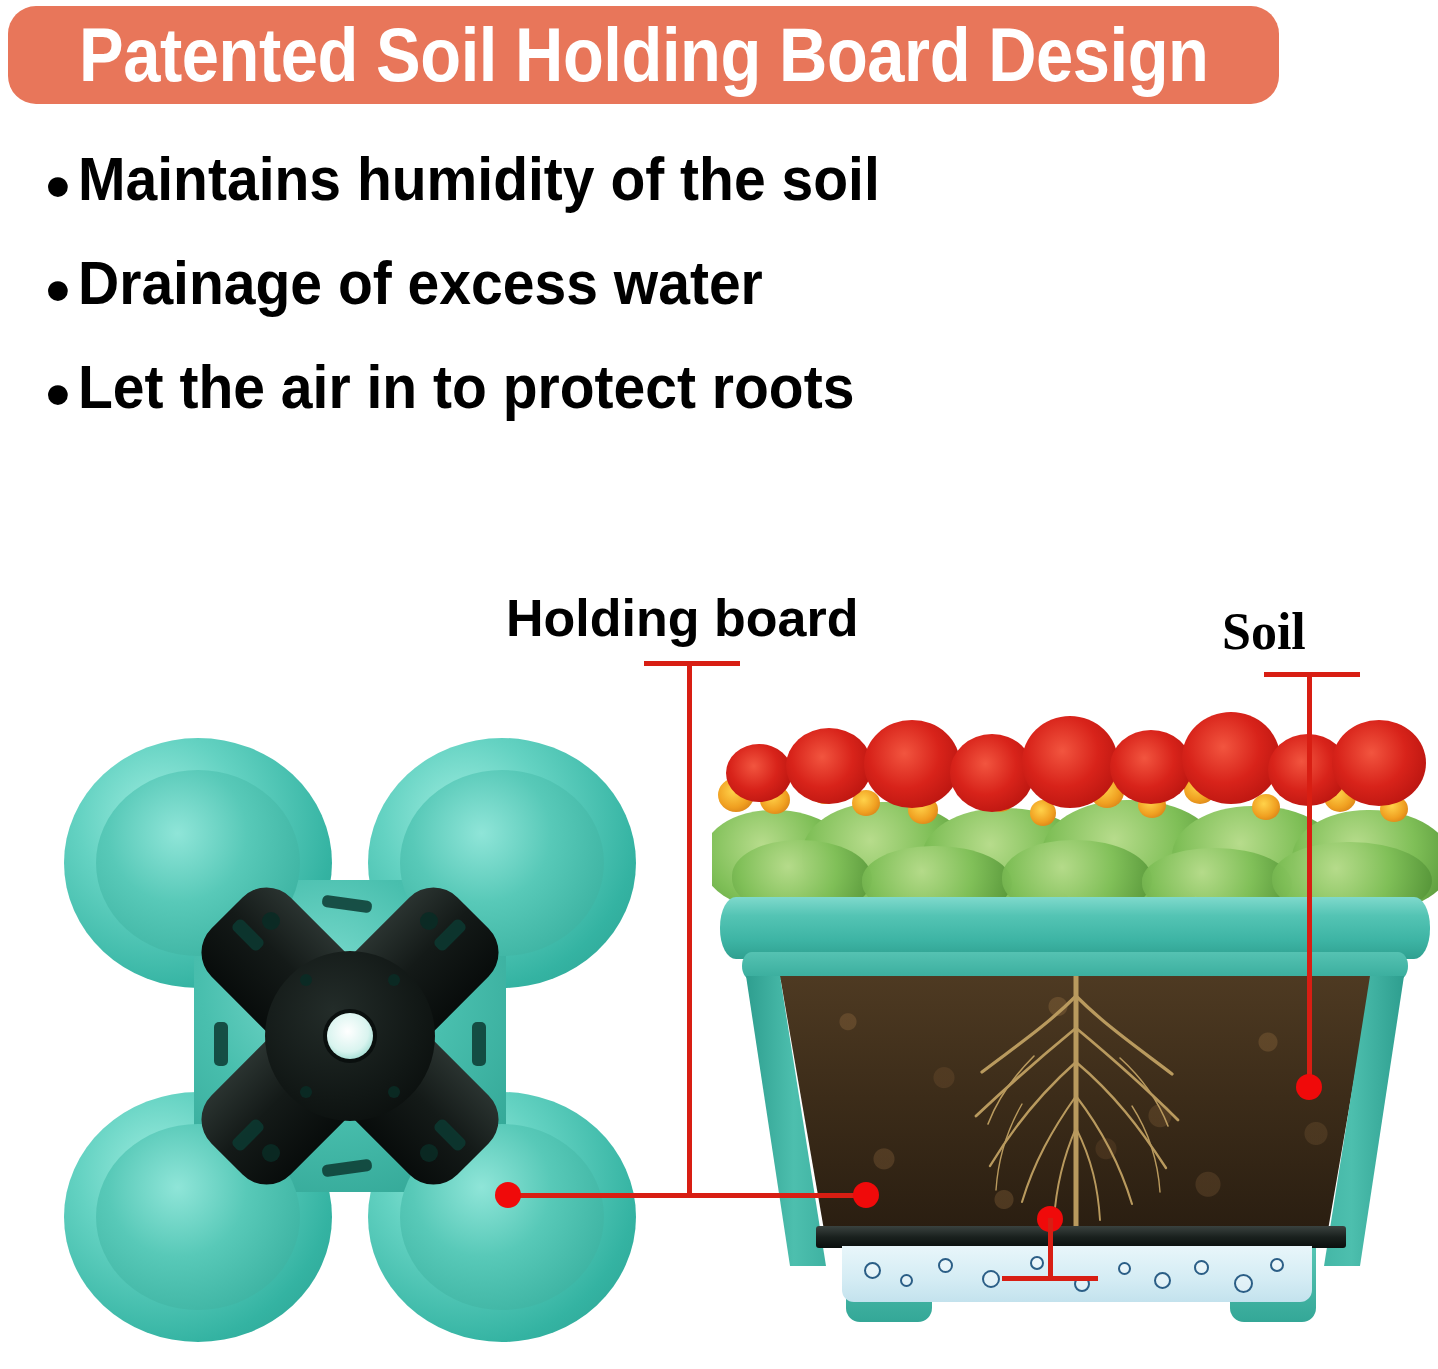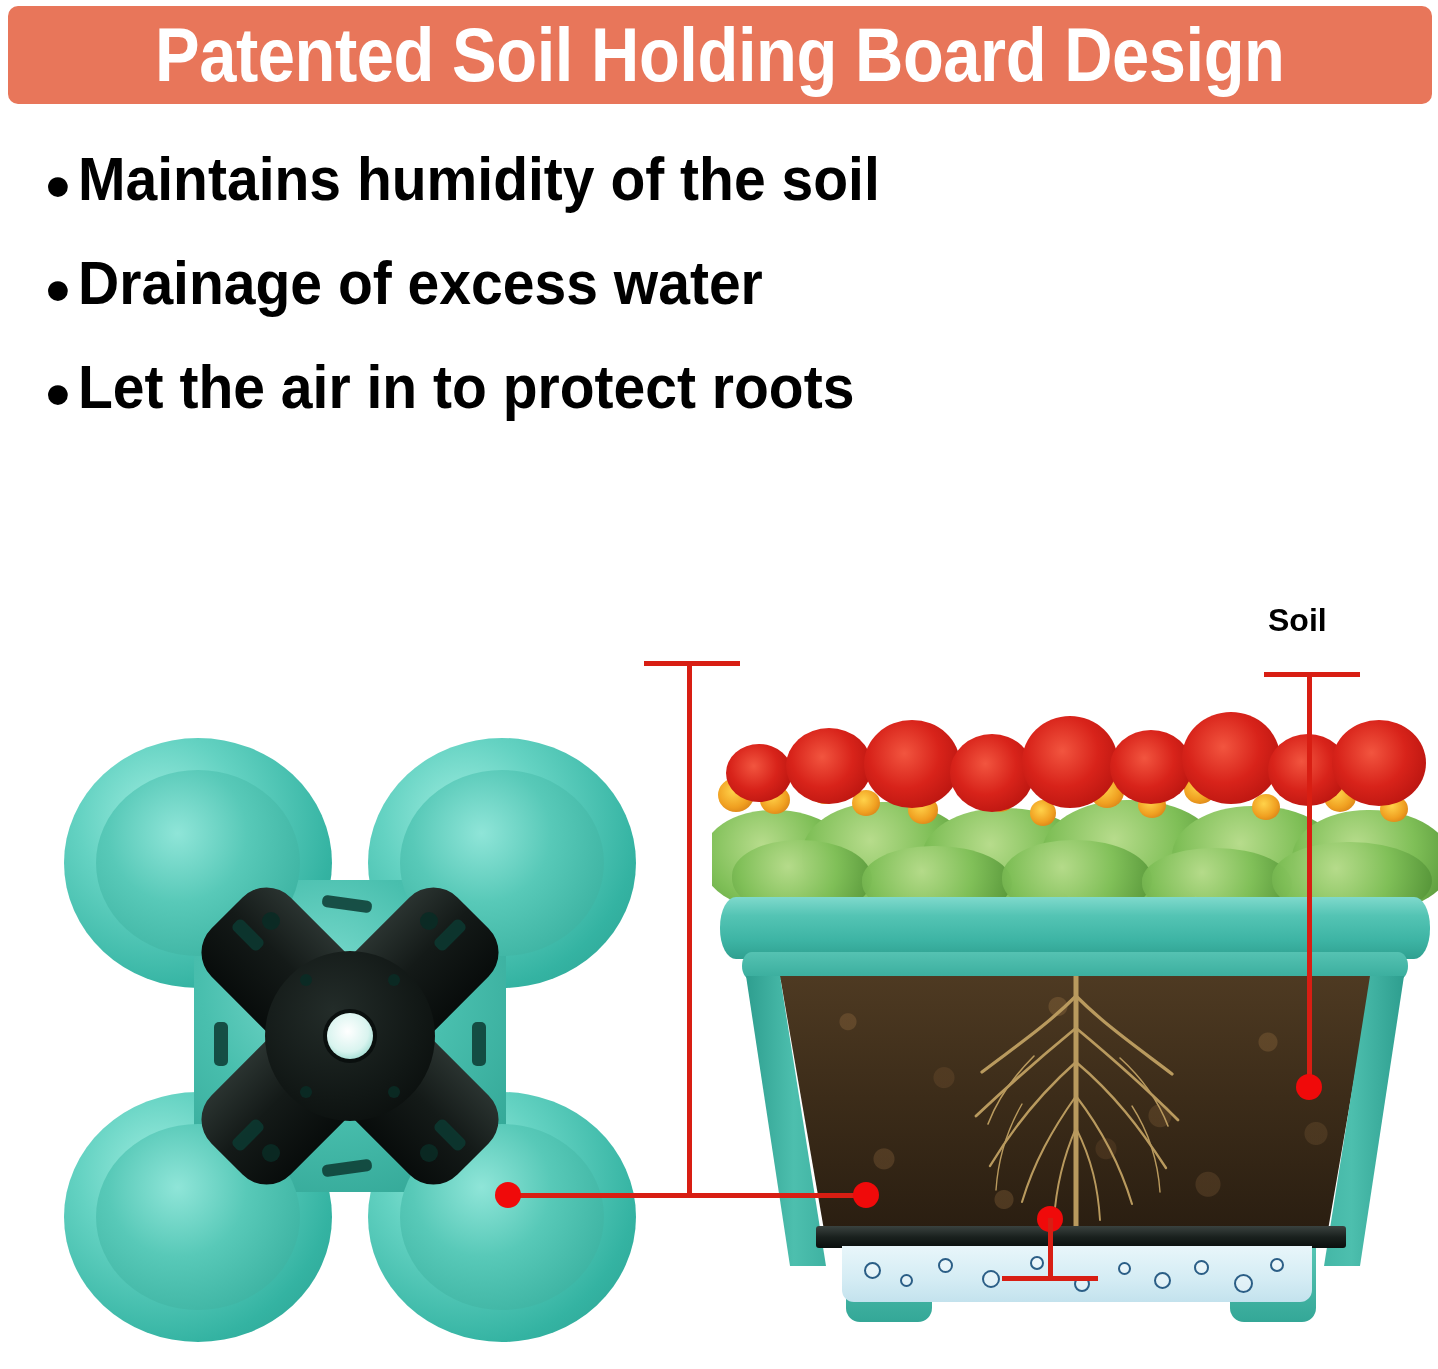--- a/index.html
+++ b/index.html
@@ -14,24 +14,24 @@
     overflow: hidden;
     font-family: "Liberation Sans", sans-serif;
     background: #ffffff;
   }
 
   
   #header-banner {
     position: absolute;
     left: 8px;
     top: 6px;
-    width: 1424px;
+    width: 1271px;
     height: 98px;
     background: #E8765A;
-    border-radius: 10px;
+    border-radius: 28px;
     display: flex;
     align-items: center;
     justify-content: center;
     box-sizing: border-box;
     text-align: center;
   }
   #header-title {
     color: #ffffff;
     font-family: "Liberation Sans Narrow", "Liberation Sans", sans-serif;
     font-weight: bold;
@@ -84,21 +84,21 @@
 
   
   .callout-label {
     position: absolute;
     font-family: "Liberation Sans", sans-serif;
     font-weight: bold;
     color: #000000;
     white-space: nowrap;
   }
   #label-holding-board { left: 506px; top: 28px; font-size: 52px; }
-  #label-soil          { left: 1268px; top: 42px; font-size: 32px; }
+  #label-soil          { left: 1222px; top: 42px; font-size: 52px; font-family: Liberation Serif, serif; }
   #label-water         { left: 1002px; top: 735px; font-size: 52px; }
 
   
   .leader { position: absolute; background: #D81E13; }
   .leader-cap { position: absolute; background: #D81E13; height: 5px; }
   .dot {
     position: absolute;
     background: #F00A0A;
     border-radius: 50%;
     width: 26px; height: 26px;
@@ -459,20 +459,21 @@
         <div class="bubble" style="left:232px; top:30px; width:12px; height:12px;"></div>
         <div class="bubble" style="left:276px; top:16px; width:9px;  height:9px;"></div>
         <div class="bubble" style="left:312px; top:26px; width:13px; height:13px;"></div>
         <div class="bubble" style="left:352px; top:14px; width:11px; height:11px;"></div>
         <div class="bubble" style="left:392px; top:28px; width:15px; height:15px;"></div>
         <div class="bubble" style="left:428px; top:12px; width:10px; height:10px;"></div>
       </div>
     </div>
   </div>
 
+  <div class="callout-label" id="label-holding-board">Holding board</div>
   <div class="leader-cap" style="left:644px; top:101px; width:96px;"></div>
   <div class="leader" style="left:687px; top:101px; width:5px; height:536px;"></div>
   <div class="leader" style="left:508px; top:633px; width:358px; height:5px;"></div>
   <div class="dot" style="left:495px; top:622px;"></div>
   <div class="dot" style="left:853px; top:622px;"></div>
 
   <div class="callout-label" id="label-soil">Soil</div>
   <div class="leader-cap" style="left:1264px; top:112px; width:96px;"></div>
   <div class="leader" style="left:1307px; top:112px; width:5px; height:411px;"></div>
   <div class="dot" style="left:1296px; top:514px;"></div>

